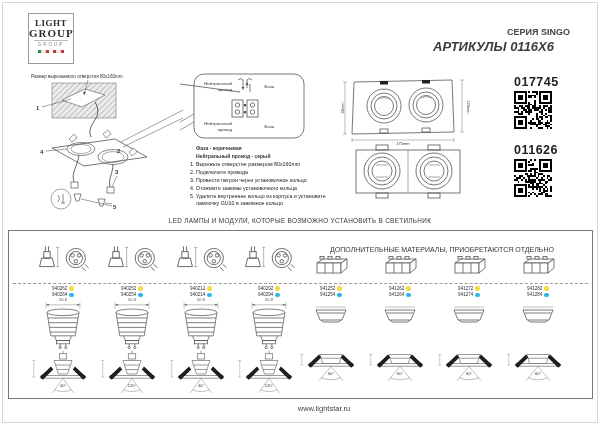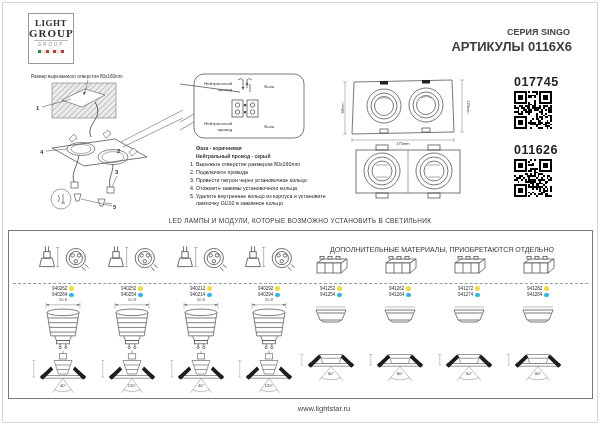--- a/index.html
+++ b/index.html
@@ -12,21 +12,21 @@
   .logo .l1{font-size:9px;font-weight:bold;letter-spacing:.5px;margin-top:4px;}
   .logo .l2{font-size:11px;font-weight:bold;letter-spacing:1px;line-height:10px;}
   .logo .l3{font-size:4.5px;letter-spacing:2px;color:#8a8a8a;border-top:.5px solid #bbb;
             margin:2px 5px 0 5px;padding-top:1px;font-family:"Liberation Sans",sans-serif;}
   .flags{display:flex;justify-content:center;gap:4px;margin-top:3px;}
   .flag{width:11px;height:3px;display:flex;}
   .flag i{flex:1;}
   .title{position:absolute;left:86px;top:23px;font-size:11.5px;font-weight:bold;color:#3c3c3c;
          line-height:15px;letter-spacing:.2px;}
   .series{position:absolute;right:30px;top:27px;font-size:9px;font-weight:bold;color:#444;text-align:center;}
-  .articles{position:absolute;right:28px;top:39px;font-size:13px;font-weight:bold;color:#3c3c3c;text-align:left;}
+  .articles{position:absolute;right:46px;top:39px;font-size:13px;font-weight:bold;color:#3c3c3c;text-align:left;font-style:italic;}
   
   svg{display:block;}
   svg text{font-family:"Liberation Sans",sans-serif;fill:#333;}
   .svg-abs{position:absolute;}
   .steps{position:absolute;left:187px;top:161px;width:152px;font-size:5.3px;line-height:1.4;color:#222;}
   .steps ol{margin:0;padding-left:9px;}
   .steps li{margin:0 0 .5px 0;}
   .prod{position:absolute;left:514px;width:60px;}
   .prod .art{font-size:12.5px;font-weight:bold;color:#222;letter-spacing:.5px;}
   .qr{width:38px;height:38px;margin-top:2px;}

